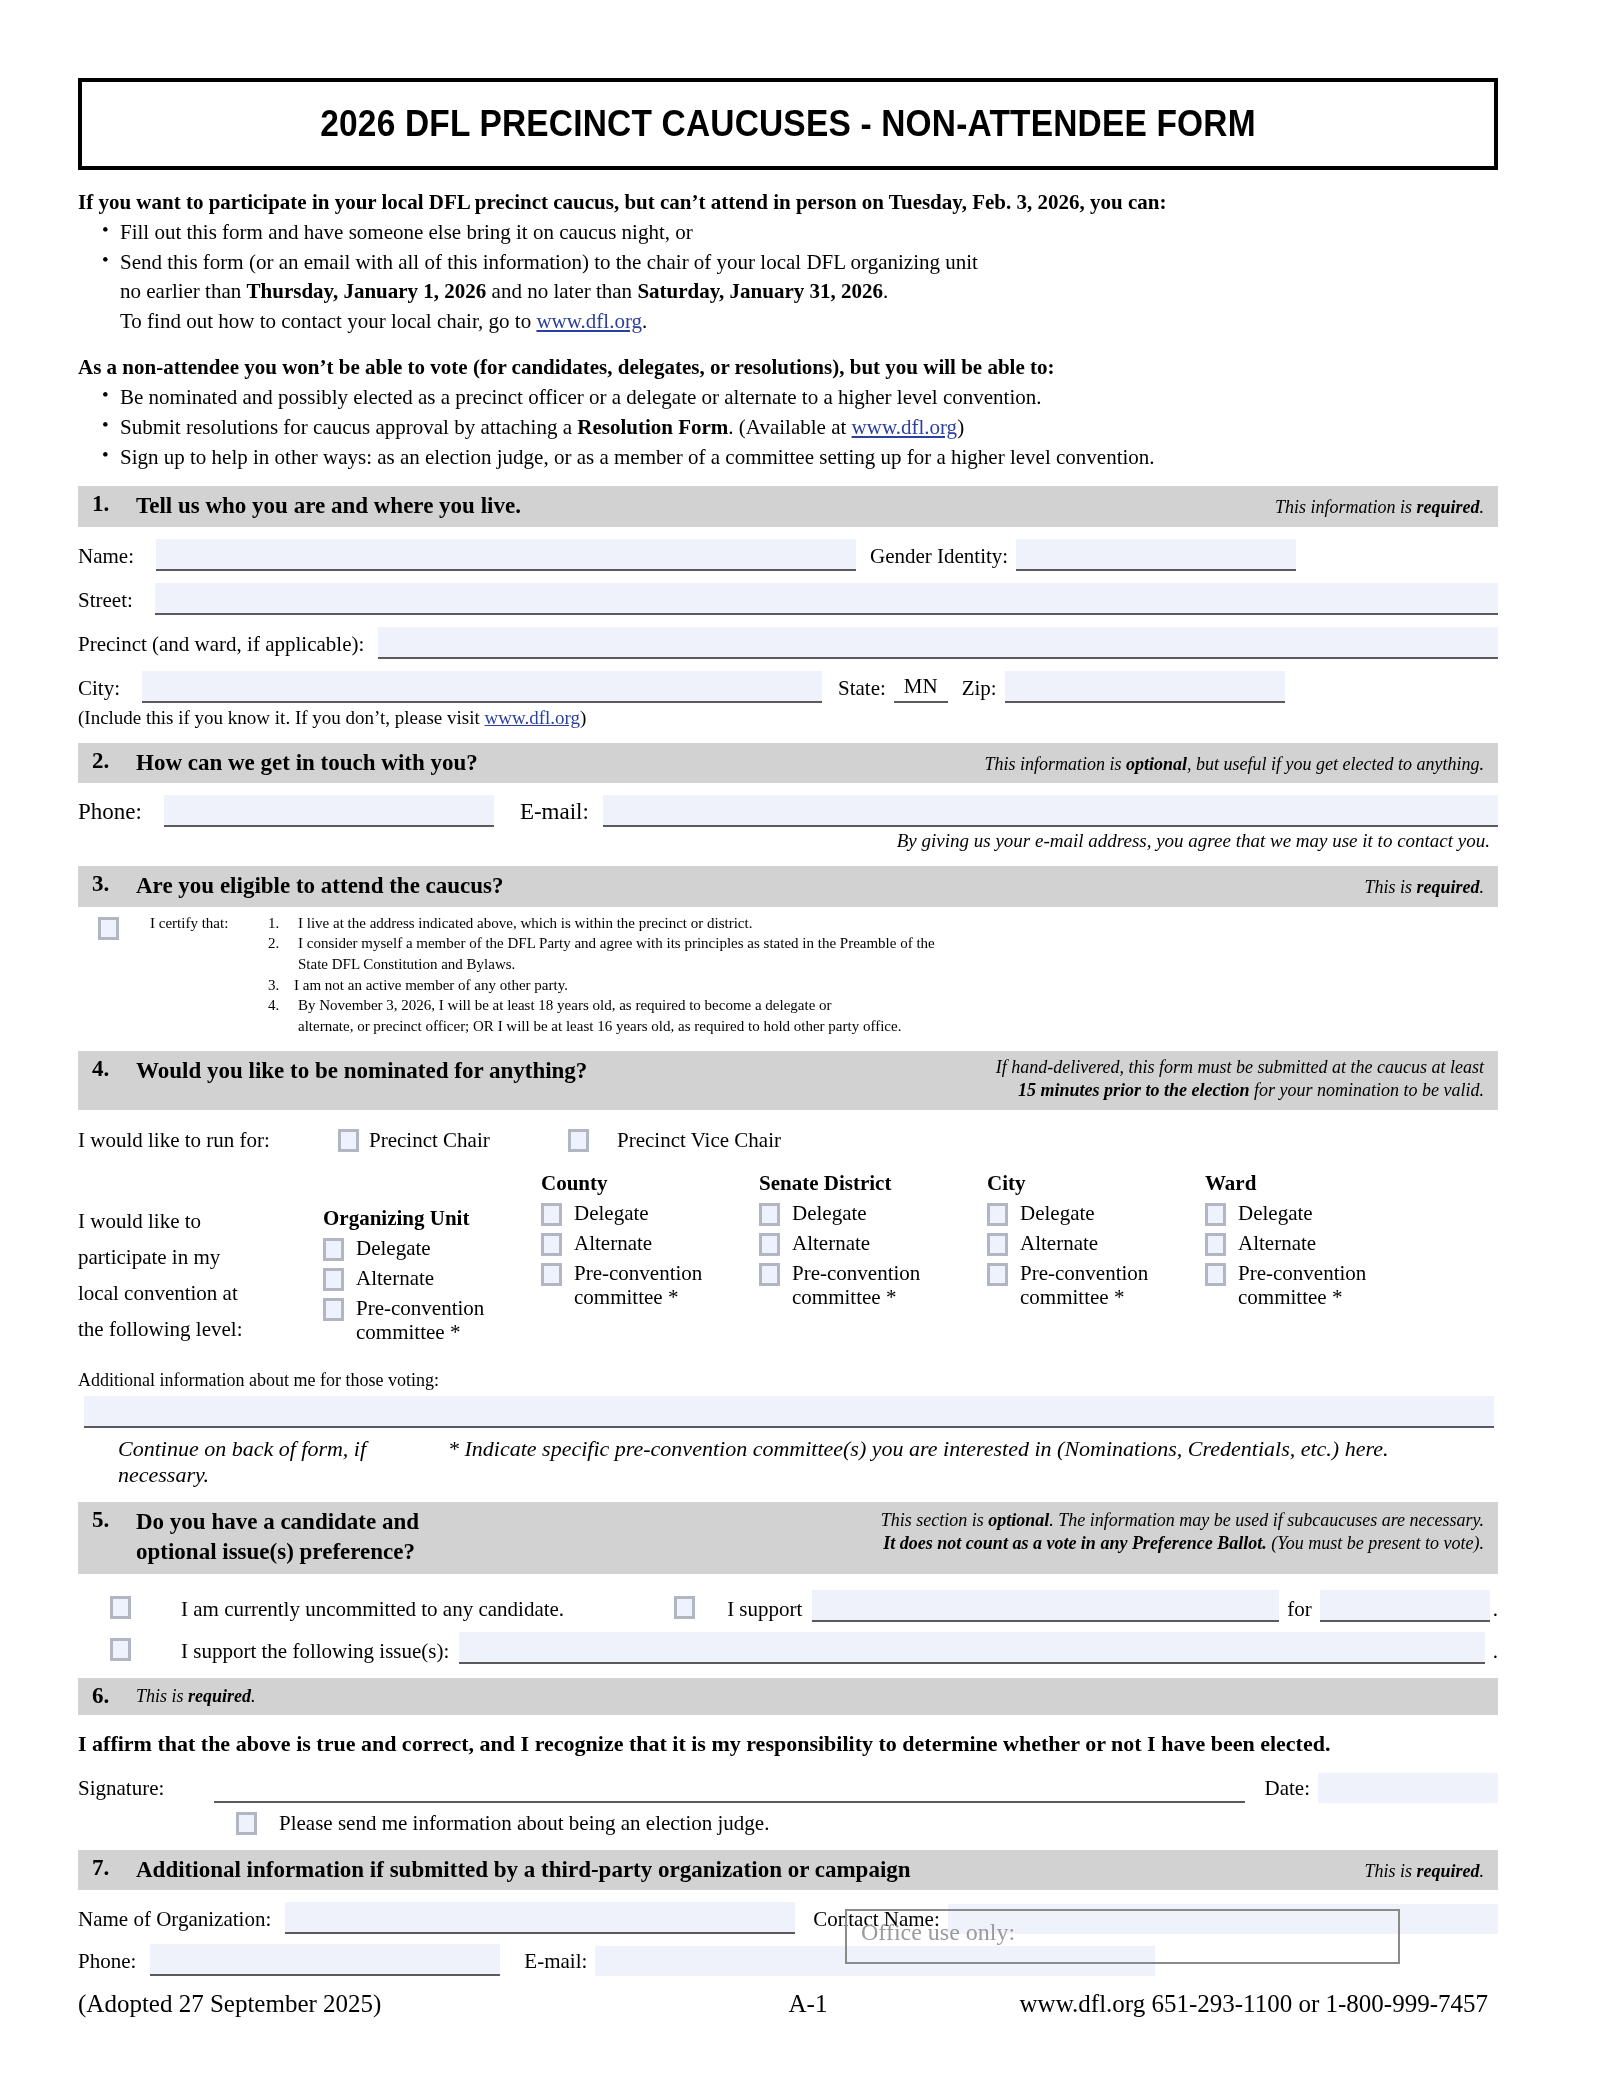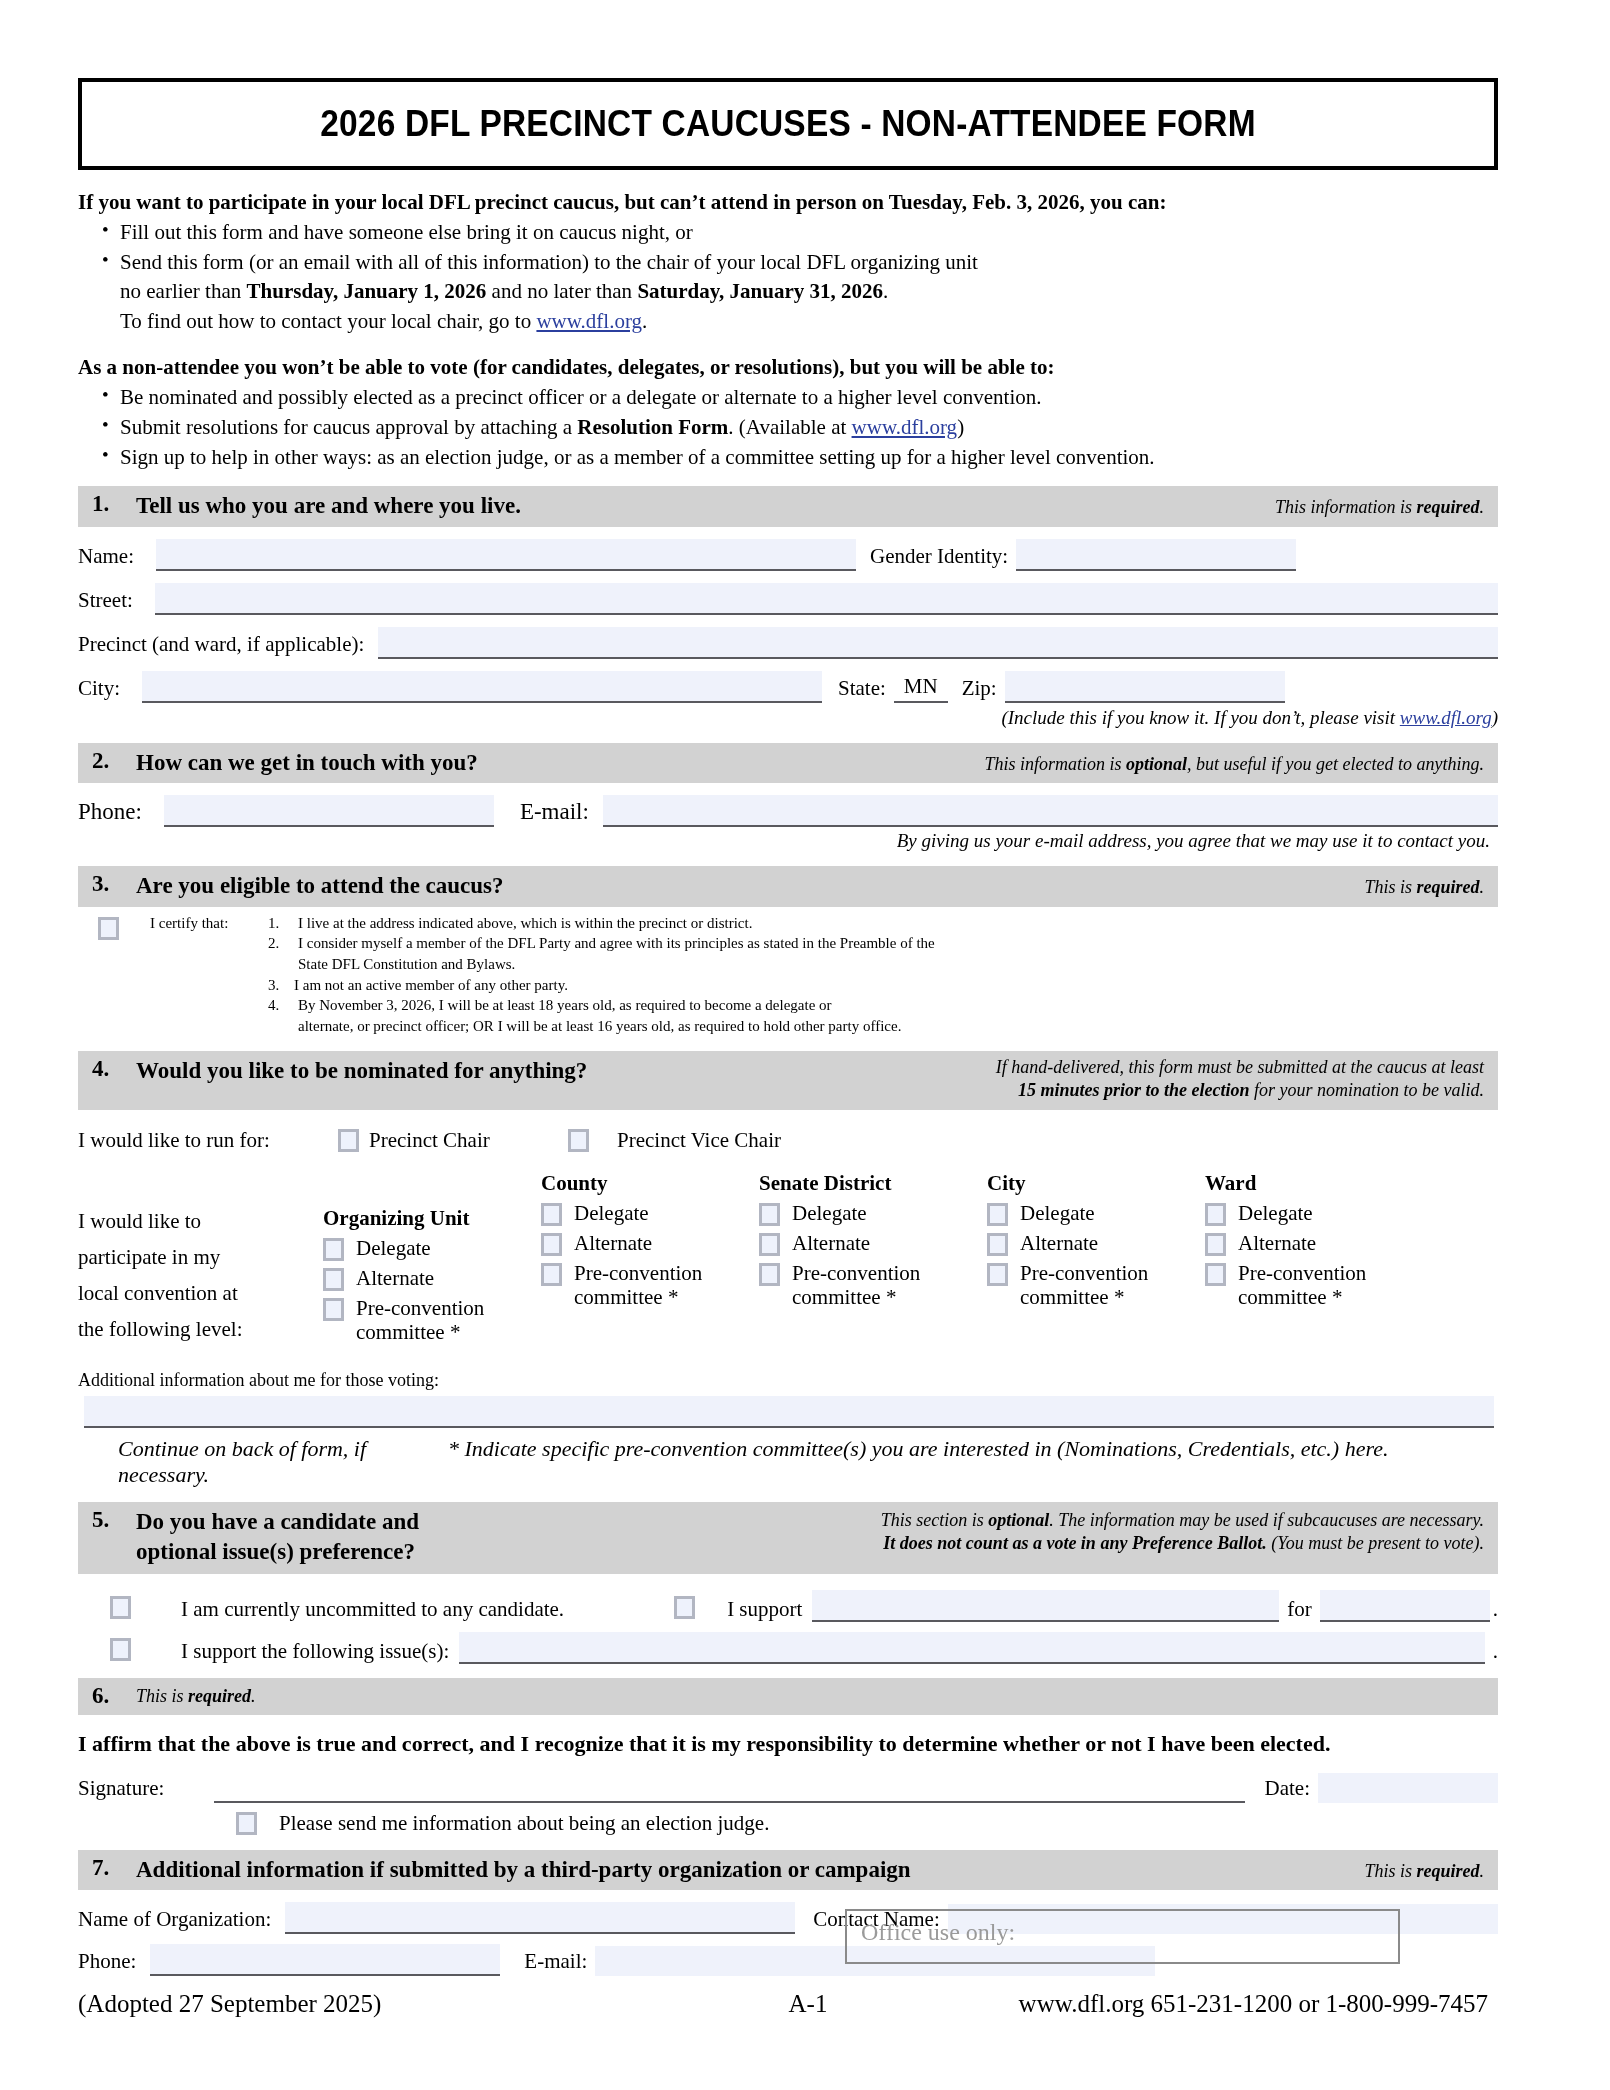--- a/index.html
+++ b/index.html
@@ -131,22 +131,21 @@
   .fill.nofill { background: transparent; }
   .fixed-val {
     border-bottom: 2px solid #59595e;
     text-align: center;
     padding: 0 10px 1px 10px;
     height: 26px;
     white-space: nowrap;
   }
   .note-right {
     font-size: 19px;
-    font-style: italic;
-    text-align: right;
+    text-align: left;
     margin-top: 4px;
   }
   .note-r-align {
     font-size: 19px;
     font-style: italic;
     text-align: right;
     margin-top: 3px;
     padding-right: 8px;
   }
 
@@ -577,15 +576,15 @@
 
   </div>
 
   <div class="officebox">
     <span>Office use only:</span>
   </div>
 
   <div class="footer">
     <div class="fl">(Adopted 27 September 2025)</div>
     <div class="fc">A-1</div>
-    <div class="fr">www.dfl.org 651-231-1200 or 1-800-999-7457</div>
+    <div class="fr">www.dfl.org 651-293-1100 or 1-800-999-7457</div>
   </div>
 </div>
 
 </body></html>

